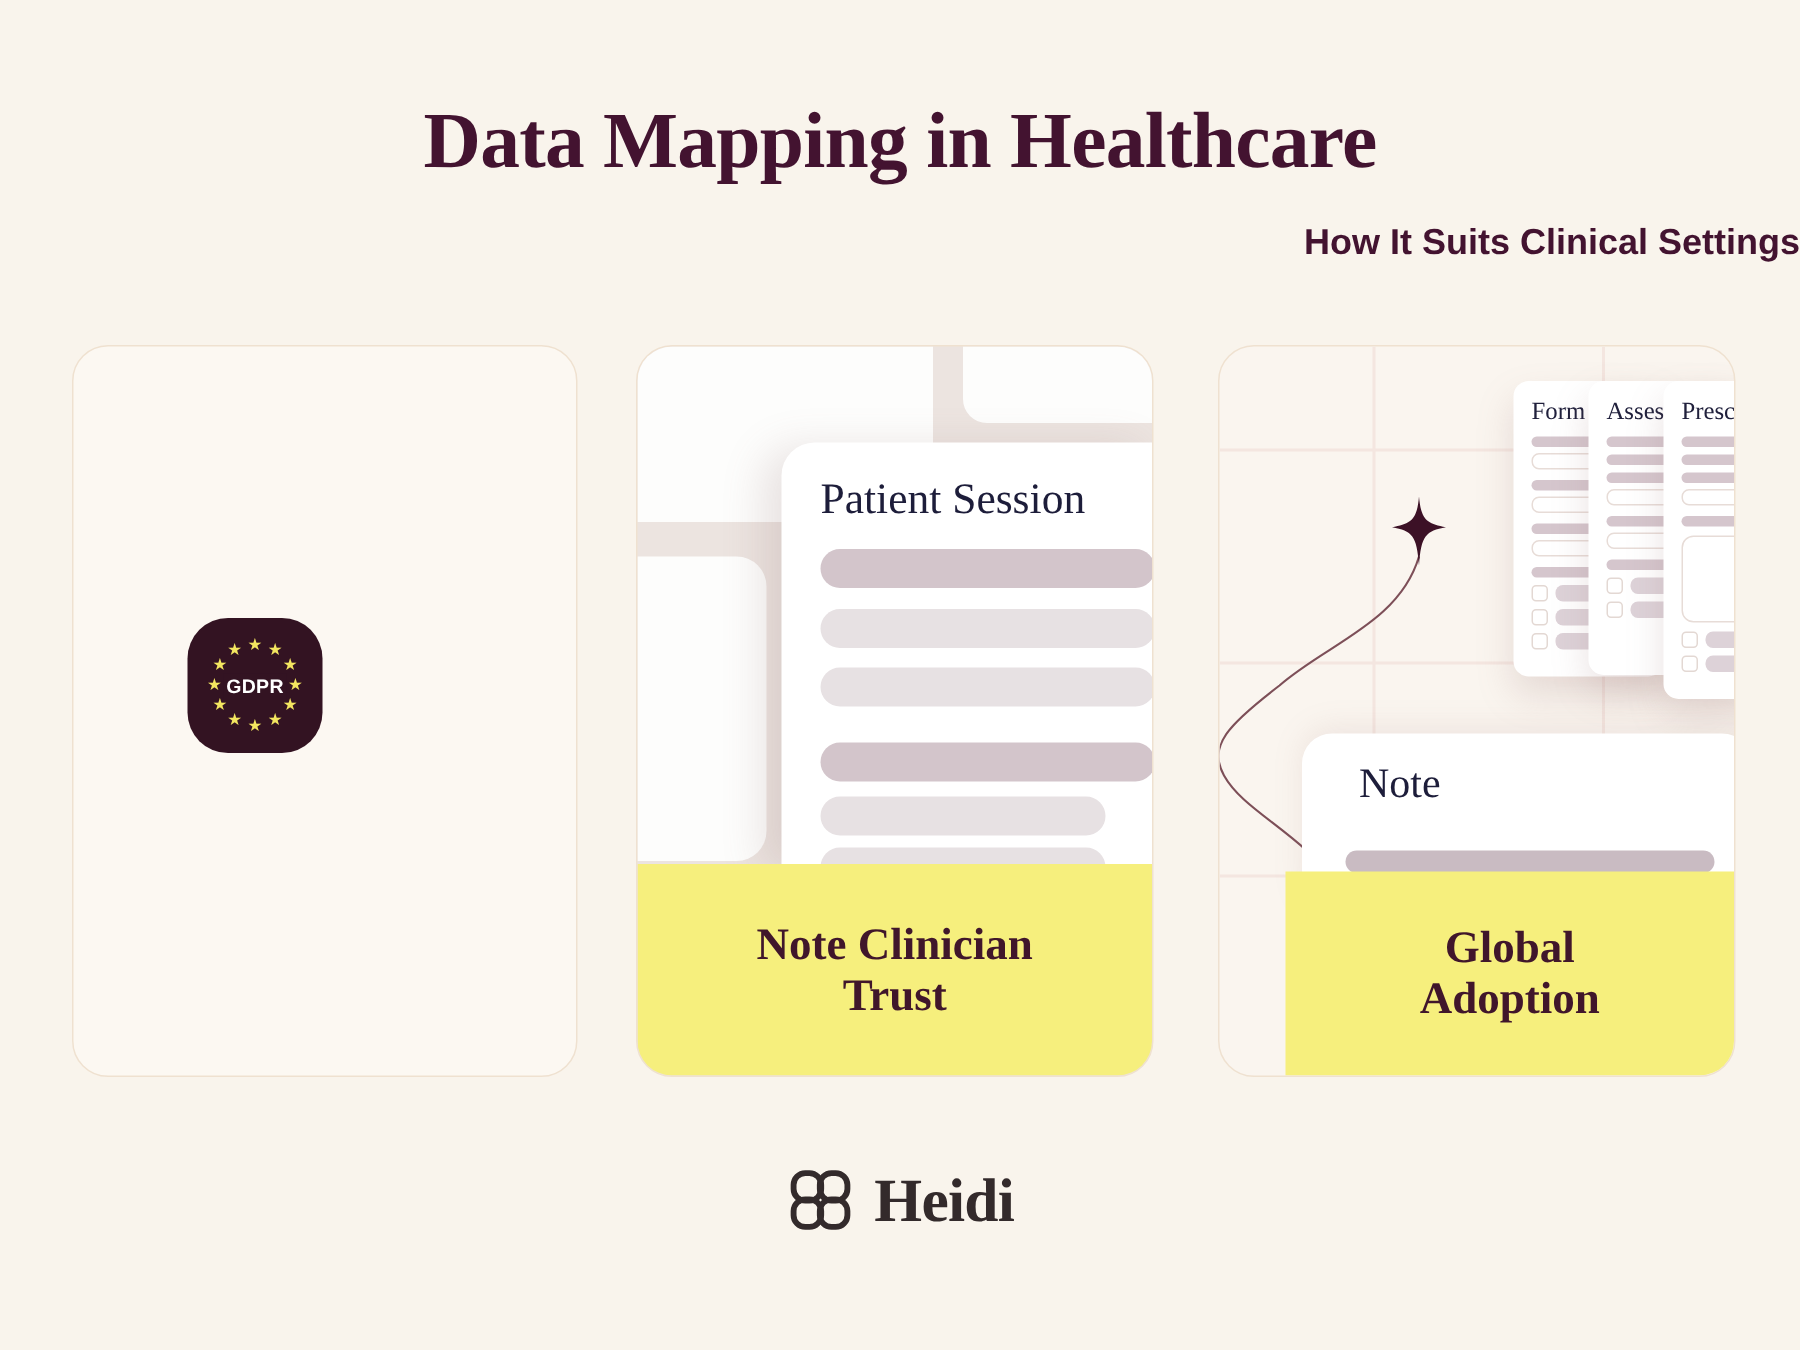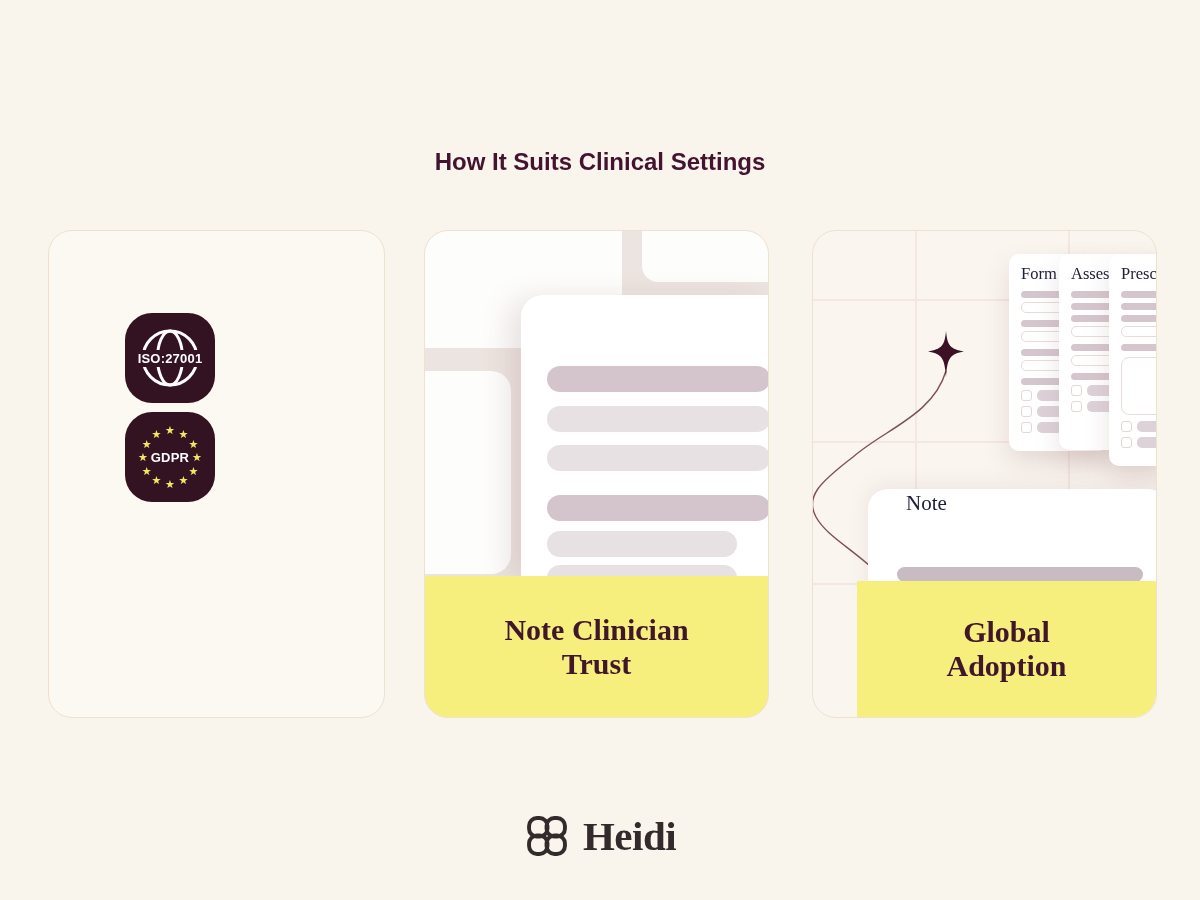--- a/index.html
+++ b/index.html
@@ -12,21 +12,21 @@
     --star:#f3e660; --logo-ink:#332a2b;
   }
   *{margin:0;padding:0;box-sizing:border-box;}
   body{background:#fff;font-family:"Liberation Sans","DejaVu Sans",sans-serif;}
   .stage{position:relative;width:1200px;height:900px;background:var(--bg);overflow:hidden;}
 
   
   .page-title{position:absolute;top:64px;left:0;width:100%;text-align:center;
     font-family:"Liberation Serif","DejaVu Serif",serif;font-weight:700;font-size:53px;
     color:var(--plum);letter-spacing:-0.5px;}
-  .page-subtitle{position:absolute;top:148px;left:0;width:100%;text-align:center;
+  .page-subtitle{position:absolute;top:148px;left:0;width:100%;text-align:right;
     font-weight:700;font-size:24px;color:var(--plum);}
 
   
   .card{position:absolute;top:230px;height:488px;background:var(--card-bg);
     border:1px solid var(--card-border);border-radius:24px;overflow:hidden;}
   .card-1{left:48px;width:337px;}
   .card-2{left:424px;width:345px;background:var(--beige);}
   .card-3{left:812px;width:345px;background:#faf5ef;}
 
   .card-footer{position:absolute;left:0;right:0;bottom:0;background:var(--yellow);
@@ -81,49 +81,40 @@
   .row-bar{height:7px;border-radius:4px;background:var(--doc-bar);margin:5px 0 4px;}
   .row-input{height:11px;background:#fff;border:1px solid var(--input-border);
     border-radius:5px;margin:3px 0 7px;}
   .row-box{height:58px;background:#fff;border:1px solid var(--input-border);
     border-radius:8px;margin:6px 0;}
   .row-check{display:flex;align-items:center;gap:5px;margin:5px 0;}
   .check-box{width:11px;height:11px;border:1px solid #e3d8d3;border-radius:3px;background:#fff;flex:none;}
   .check-bar{height:11px;border-radius:5px;background:var(--doc-check);}
   .note-card{position:absolute;left:55px;top:258px;width:300px;height:120px;background:#fff;
     border-radius:20px;box-shadow:0 -4px 20px rgba(160,125,125,.13);z-index:10;}
-  .note-title{position:absolute;left:38px;top:2px;font-family:"Liberation Serif","DejaVu Serif",serif;
-    font-size:21px;color:var(--ink);}
+  .note-title{position:absolute;left:38px;top:18px;font-family:"Liberation Serif","DejaVu Serif",serif;
+    font-size:28px;color:var(--ink);}
   .note-bar{position:absolute;left:29px;top:78px;width:246px;height:15px;border-radius:8px;
     background:var(--note-bar);}
 
   
   .brand{position:absolute;left:0;top:776px;width:100%;display:flex;align-items:center;
-    justify-content:center;gap:13px;margin-top:36px;}
+    justify-content:center;gap:13px;}
   .brand-name{font-family:"Liberation Serif","DejaVu Serif",serif;font-weight:700;
     font-size:41px;color:var(--logo-ink);letter-spacing:-0.5px;}
 </style>
 </head>
 <body>
 
 <div class="stage">
 
+  <h1 class="page-title">Data Mapping in Healthcare</h1>
   <p class="page-subtitle">How It Suits Clinical Settings</p>
 
   <section class="card card-1">
-    <div class="badge badge-globe" style="left:76px;top:82px;">
-      <svg width="66" height="66" viewBox="0 0 66 66">
-        <g fill="none" stroke="#fff" stroke-width="3">
-          <circle cx="33" cy="33" r="27"></circle>
-          <ellipse cx="33" cy="33" rx="12.5" ry="27"></ellipse>
-          <line x1="6" y1="33" x2="60" y2="33"></line>
-        </g>
-      </svg>
-      <span class="badge-label">ISO:27001</span>
-    </div>
 
 
     <div class="badge" style="left:76px;top:181px;">
       <span class="star-ring">
           <i style="transform: rotate(0deg) translateY(-27px) rotate(0deg);">★</i>
           <i style="transform: rotate(30deg) translateY(-27px) rotate(-30deg);">★</i>
           <i style="transform: rotate(60deg) translateY(-27px) rotate(-60deg);">★</i>
           <i style="transform: rotate(90deg) translateY(-27px) rotate(-90deg);">★</i>
           <i style="transform: rotate(120deg) translateY(-27px) rotate(-120deg);">★</i>
           <i style="transform: rotate(150deg) translateY(-27px) rotate(-150deg);">★</i>
@@ -139,20 +130,21 @@
 
 
   </section>
 
   <section class="card card-2">
     <div class="panel rect-a"></div>
     <div class="panel rect-b"></div>
     <div class="panel rect-c"></div>
 
     <div class="ps-card">
+      <div class="ps-title">Patient Session</div>
       <div class="ps-bar dark" style="top:71px;"></div>
       <div class="ps-bar light" style="top:111px;"></div>
       <div class="ps-bar light" style="top:150px;"></div>
       <div class="ps-bar dark" style="top:200px;"></div>
       <div class="ps-bar light short" style="top:236px;"></div>
       <div class="ps-bar light short" style="top:270px;"></div>
     </div>
 
     <div class="card-footer">
       <span>Note Clinician

